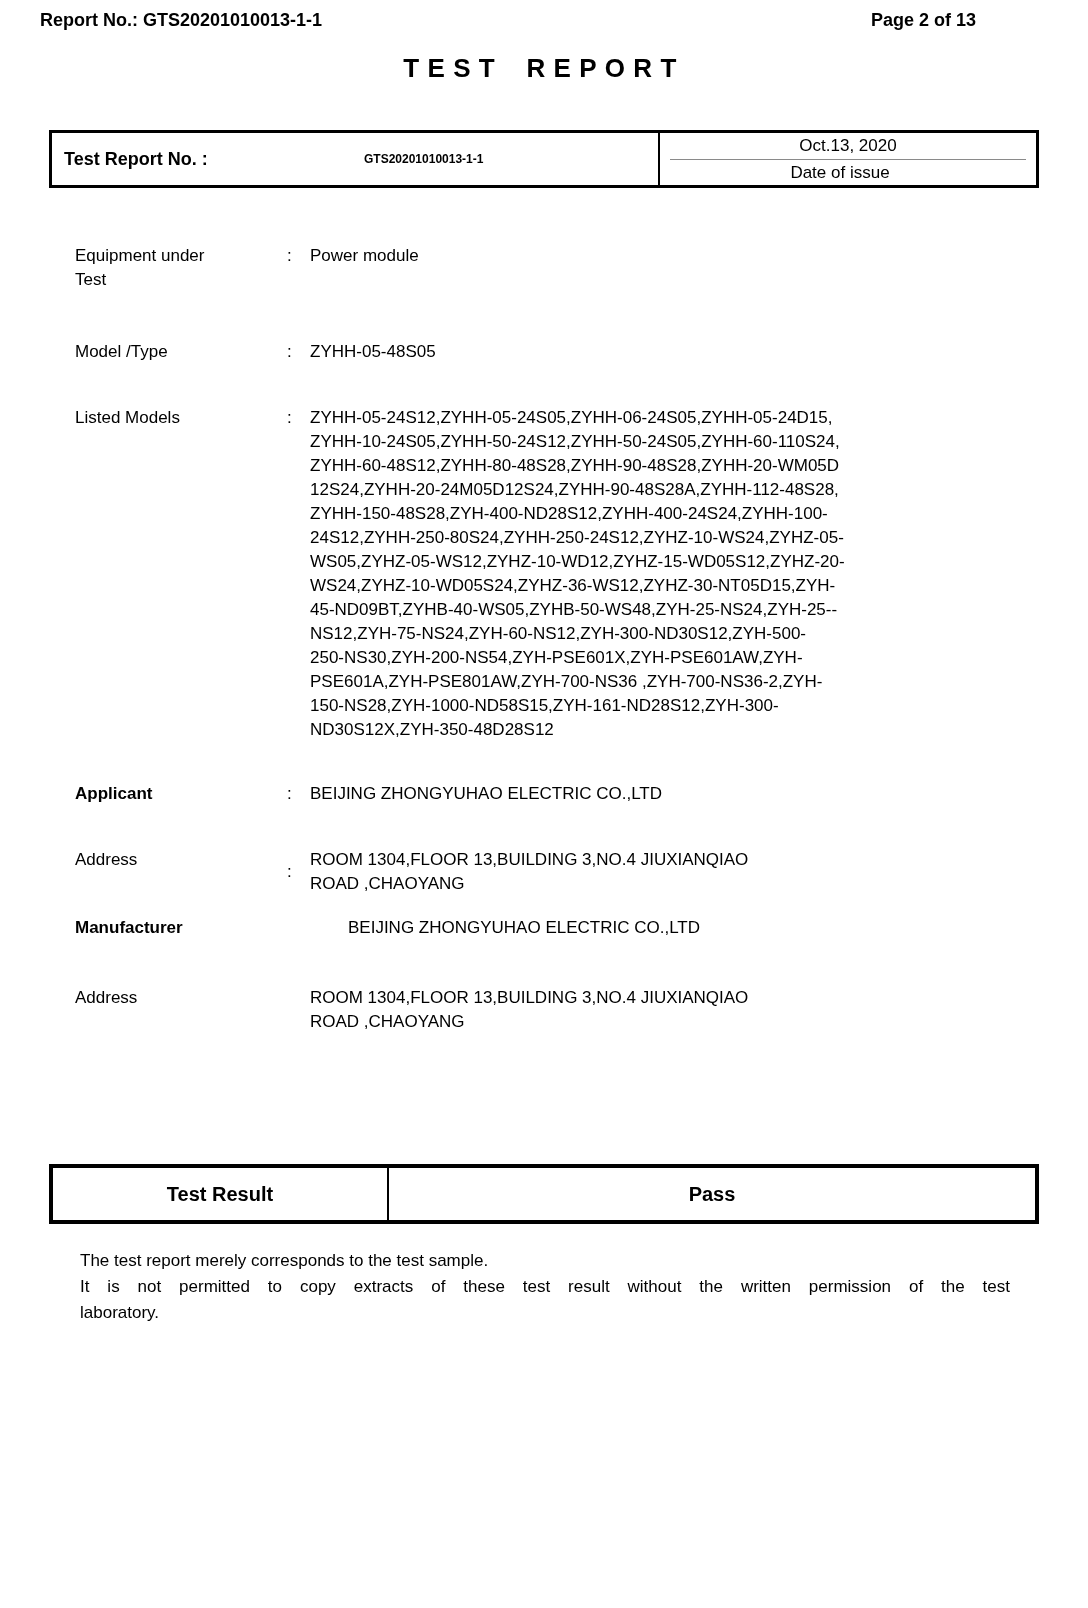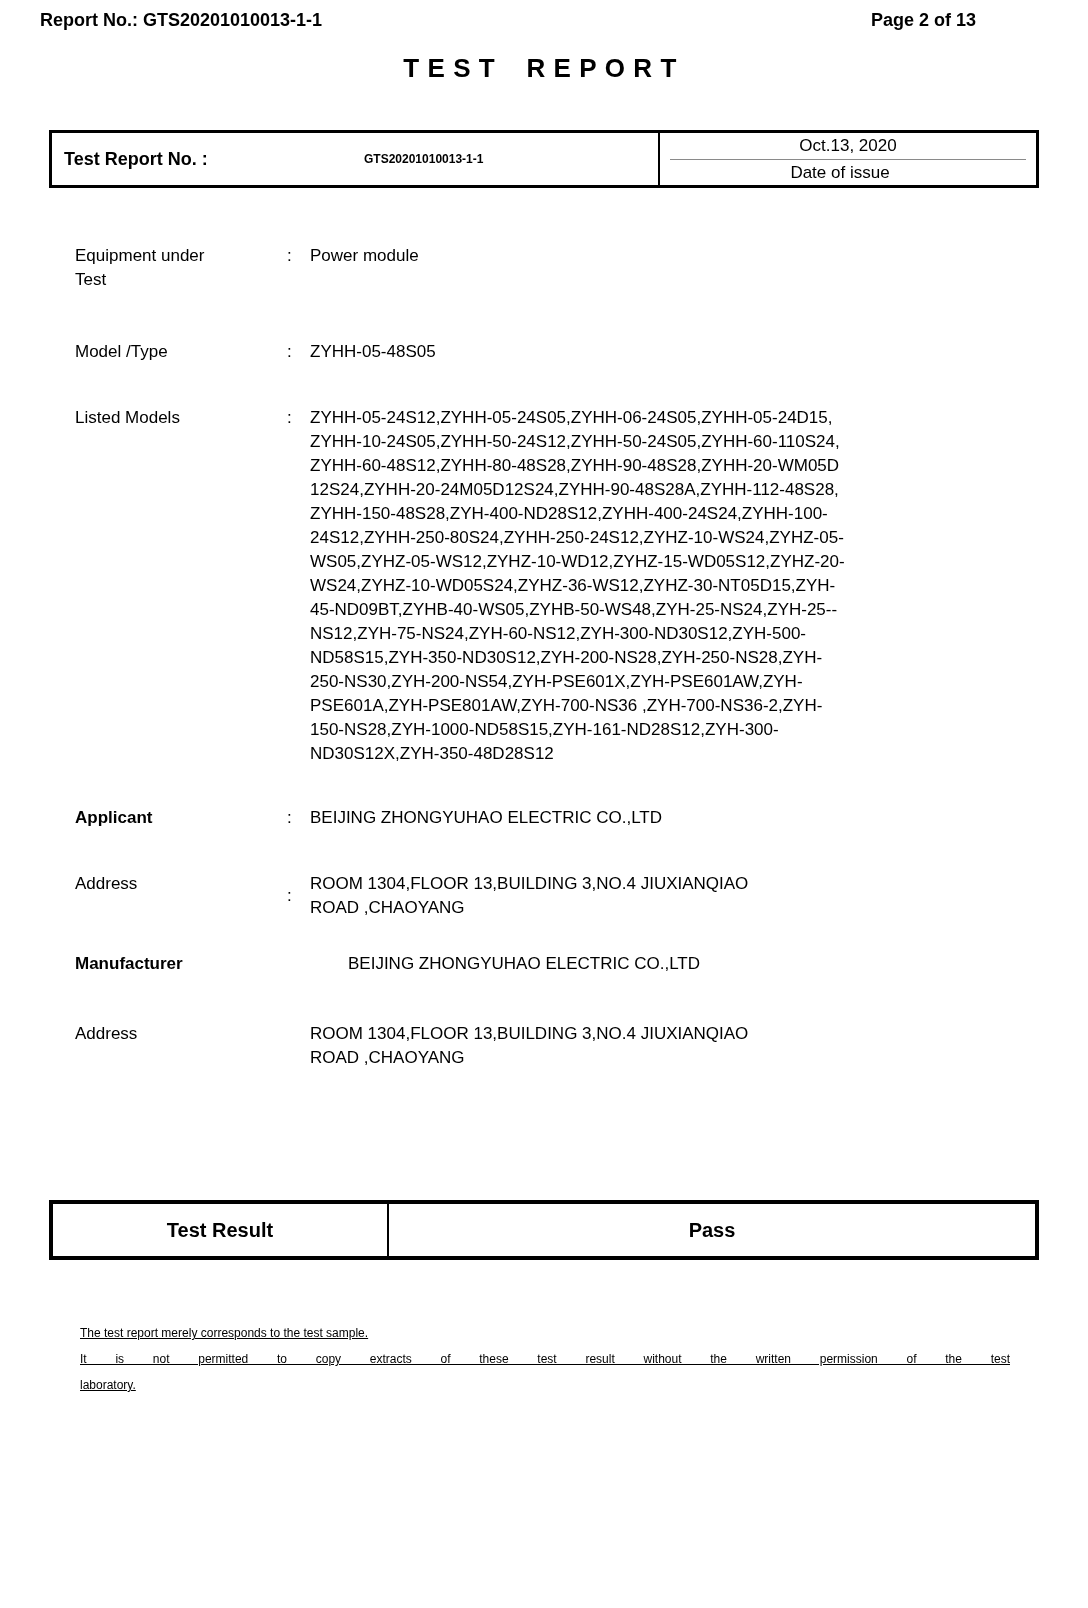--- a/index.html
+++ b/index.html
@@ -66,21 +66,21 @@
   .frow .fcolon { width: 23px; line-height: 24px; }
   .frow .fvalue { width: 710px; line-height: 24px; }
   .frow .fcolon.centered { align-self: center; }
   .bold { font-weight: bold; }
 
   .mt-equipment   { margin-top: 8px; }
   .mt-model       { margin-top: 48px; }
   .mt-listed      { margin-top: 42px; }
   .mt-applicant   { margin-top: 40px; }
   .mt-address1    { margin-top: 42px; }
-  .mt-manufacturer{ margin-top: 32px; gap: 19px; }
+  .mt-manufacturer{ margin-top: 20px; gap: 19px; }
   .mt-address2    { margin-top: 46px; }
 
   
   .result-table {
     width: 990px;
     margin: 130px auto 0 auto;
     border: 4px solid #000;
     display: flex;
     height: 60px;
     font-weight: bold;
@@ -95,24 +95,23 @@
   }
   .res-right {
     flex: 1;
     display: flex;
     align-items: center;
     justify-content: center;
   }
 
   
   .footer-note {
-    margin: 60px 78px 0 80px;
-    font-size: 12px;
+    margin: 24px 78px 0 80px;
+    font-size: 17px;
     line-height: 26px;
-    text-decoration: underline;
   }
   .footer-note .justify-line {
     text-align: justify;
     text-align-last: justify;
   }
 </style>
 </head>
 <body>
 
 <div class="page-header">
@@ -158,21 +157,20 @@
       <div>ZYHH-05-24S12,ZYHH-05-24S05,ZYHH-06-24S05,ZYHH-05-24D15,</div>
       <div>ZYHH-10-24S05,ZYHH-50-24S12,ZYHH-50-24S05,ZYHH-60-110S24,</div>
       <div>ZYHH-60-48S12,ZYHH-80-48S28,ZYHH-90-48S28,ZYHH-20-WM05D</div>
       <div>12S24,ZYHH-20-24M05D12S24,ZYHH-90-48S28A,ZYHH-112-48S28,</div>
       <div>ZYHH-150-48S28,ZYH-400-ND28S12,ZYHH-400-24S24,ZYHH-100-</div>
       <div>24S12,ZYHH-250-80S24,ZYHH-250-24S12,ZYHZ-10-WS24,ZYHZ-05-</div>
       <div>WS05,ZYHZ-05-WS12,ZYHZ-10-WD12,ZYHZ-15-WD05S12,ZYHZ-20-</div>
       <div>WS24,ZYHZ-10-WD05S24,ZYHZ-36-WS12,ZYHZ-30-NT05D15,ZYH-</div>
       <div>45-ND09BT,ZYHB-40-WS05,ZYHB-50-WS48,ZYH-25-NS24,ZYH-25--</div>
       <div>NS12,ZYH-75-NS24,ZYH-60-NS12,ZYH-300-ND30S12,ZYH-500-</div>
-      <div>ND58S15,ZYH-350-ND30S12,ZYH-200-NS28,ZYH-250-NS28,ZYH-</div>
       <div>250-NS30,ZYH-200-NS54,ZYH-PSE601X,ZYH-PSE601AW,ZYH-</div>
       <div>PSE601A,ZYH-PSE801AW,ZYH-700-NS36 ,ZYH-700-NS36-2,ZYH-</div>
       <div>150-NS28,ZYH-1000-ND58S15,ZYH-161-ND28S12,ZYH-300-</div>
       <div>ND30S12X,ZYH-350-48D28S12</div>
     </div>
   </div>
 
   <div class="frow mt-applicant">
     <div class="flabel bold">Applicant</div>
     <div class="fcolon">:</div>

